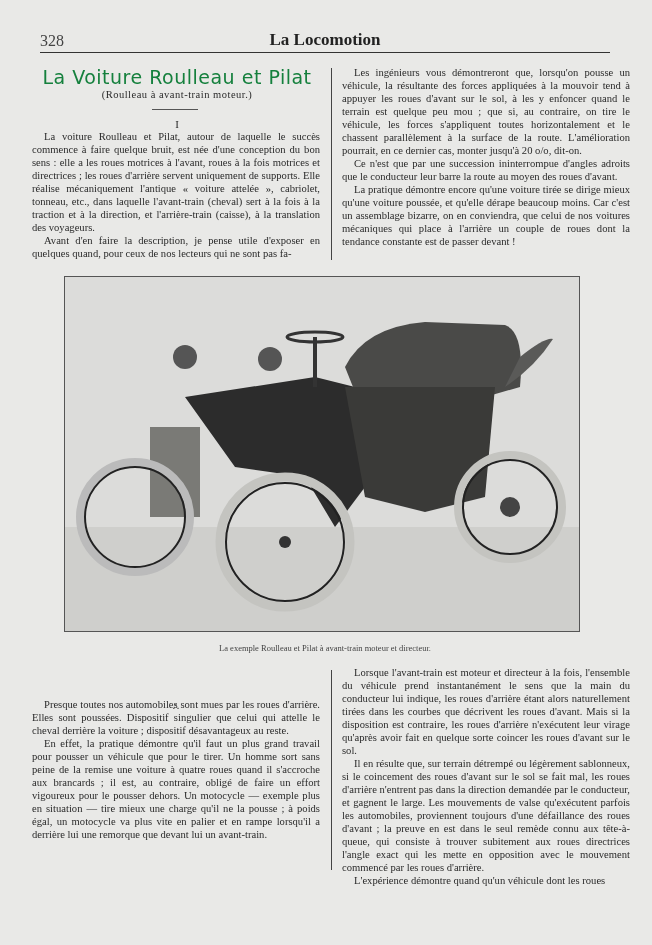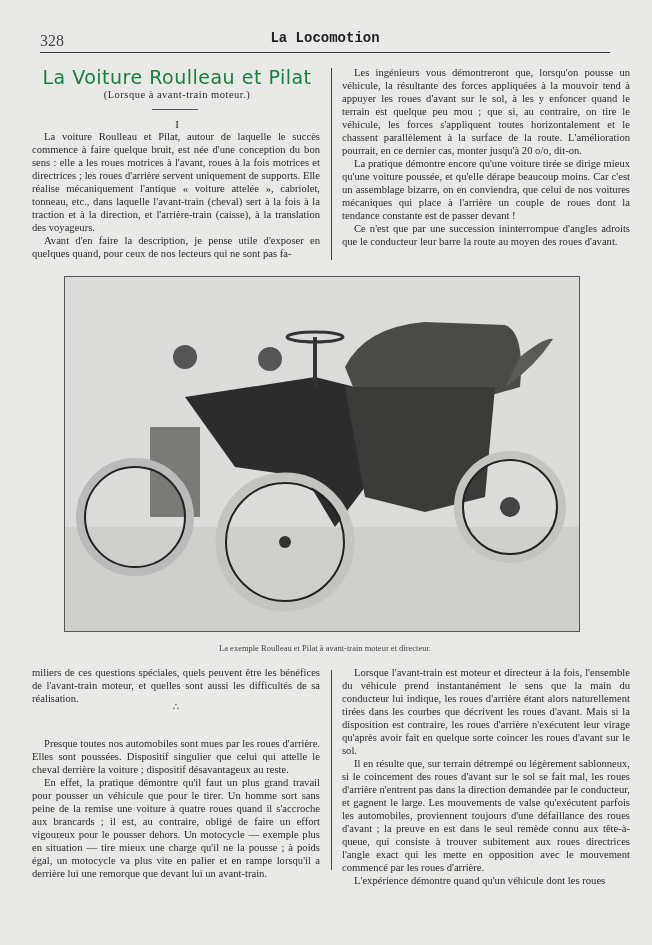--- a/index.html
+++ b/index.html
@@ -2,21 +2,21 @@
 <html><head>
 <meta charset="utf-8">
 <style>
   html, body { margin:0; padding:0; }
   body {
     width:652px; height:945px; background:#e9e9e7; position:relative; overflow:hidden;
     font-family:"Liberation Serif", serif; color:#2a2a2a;
   }
   .header { position:absolute; top:30px; left:40px; width:570px; height:20px; }
   .page-number { position:absolute; left:0; top:2px; font-size:16px; color:#444; }
-  .journal-title { position:absolute; left:0; right:0; text-align:center; top:0; font-family:Liberation Mono, monospace; font-weight:bold; font-size:14px; color:#222; }
+  .journal-title { position:absolute; left:0; right:0; text-align:center; top:0; font-family:Liberation Serif, serif; font-weight:bold; font-size:17px; color:#222; }
   .header-rule { position:absolute; top:52px; left:40px; width:570px; height:1px; background:#333; }
   .col { position:absolute; font-size:10.6px; line-height:13px; text-align:justify; }
   .col p { margin:0; text-indent:12px; }
   .col p.noindent { text-indent:0; }
   #col-left-top { left:32px; top:130px; width:288px; }
   #col-right-top { left:342px; top:66px; width:288px; }
   #col-left-bottom { left:32px; top:666px; width:288px; }
   #col-right-bottom { left:342px; top:666px; width:288px; }
   .article-title { position:absolute; left:32px; top:66px; width:290px; text-align:center; font-family:"DejaVu Sans", sans-serif; font-weight:normal; font-size:19px; letter-spacing:0.5px; color:#15803d; }
   .article-subtitle { position:absolute; left:32px; top:89px; width:290px; text-align:center; font-size:10.5px; letter-spacing:0.5px; }
@@ -32,35 +32,35 @@
 </head>
 <body>
 
 <div class="header">
   <span class="page-number">328</span>
   <div class="journal-title">La Locomotion</div>
 </div>
 <div class="header-rule"></div>
 
 <div class="article-title">La Voiture Roulleau et Pilat</div>
-<div class="article-subtitle">(Lorsque à avant-train moteur.)</div>
+<div class="article-subtitle">(Roulleau à avant-train moteur.)</div>
 <div class="title-rule"></div>
 <div class="section-numeral">I</div>
 
 <div class="col" id="col-left-top">
   <p>La voiture Roulleau et Pilat, autour de laquelle le succès commence à faire quelque bruit, est née d'une conception du bon sens : elle a les roues motrices à l'avant, roues à la fois motrices et directrices ; les roues d'arrière servent uniquement de supports. Elle réalise mécaniquement l'antique « voiture attelée », cabriolet, tonneau, etc., dans laquelle l'avant-train (cheval) sert à la fois à la traction et à la direction, et l'arrière-train (caisse), à la translation des voyageurs.</p>
   <p>Avant d'en faire la description, je pense utile d'exposer en quelques quand, pour ceux de nos lecteurs qui ne sont pas fa-</p>
 </div>
 
 <div class="col-divider" id="div-top"></div>
 
 <div class="col" id="col-right-top">
   <p>Les ingénieurs vous démontreront que, lorsqu'on pousse un véhicule, la résultante des forces appliquées à la mouvoir tend à appuyer les roues d'avant sur le sol, à les y enfoncer quand le terrain est quelque peu mou ; que si, au contraire, on tire le véhicule, les forces s'appliquent toutes horizontalement et le chassent parallèlement à la surface de la route. L'amélioration pourrait, en ce dernier cas, monter jusqu'à 20 o/o, dit-on.</p>
+  <p>Ce n'est que par une succession ininterrompue d'angles adroits que le conducteur leur barre la route au moyen des roues d'avant.</p>
   <p>La pratique démontre encore qu'une voiture tirée se dirige mieux qu'une voiture poussée, et qu'elle dérape beaucoup moins. Car c'est un assemblage bizarre, on en conviendra, que celui de nos voitures mécaniques qui place à l'arrière un couple de roues dont la tendance constante est de passer devant !</p>
-  <p>Ce n'est que par une succession ininterrompue d'angles adroits que le conducteur leur barre la route au moyen des roues d'avant.</p>
 </div>
 
 <div class="figure">
   <svg width="514" height="354" viewBox="0 0 514 354">
     <rect x="0" y="0" width="514" height="250" fill="#dcdcda"></rect>
     <rect x="0" y="250" width="514" height="104" fill="#cfcfcc"></rect>
 
     <path d="M120 120 L250 100 L290 110 L300 210 L270 250 L240 200 L170 190 Z" fill="#2c2c2c"></path>
     <path d="M280 90 Q300 50 360 45 L440 48 Q460 55 455 110 L420 120 L290 115 Z" fill="#4a4a48"></path>
     <path d="M280 110 L430 110 L420 220 L360 235 L300 220 Z" fill="#3a3a38"></path>
@@ -86,21 +86,20 @@
     <g>
       <circle cx="445" cy="230" r="52" fill="none" stroke="#c4c4c0" stroke-width="8"></circle>
       <circle cx="445" cy="230" r="47" fill="none" stroke="#222" stroke-width="2"></circle>
       <circle cx="445" cy="230" r="10" fill="#444"></circle>
     </g>
   </svg>
 </div>
 <div class="caption">La exemple Roulleau et Pilat à avant-train moteur et directeur.</div>
 
 <div class="col" id="col-left-bottom">
-  <p class="noindent">miliers de ces questions spéciales, quels peuvent être les bénéfices de l'avant-train moteur, et quelles sont aussi les difficultés de sa réalisation.</p>
   <div style="height:32px"></div>
   <p>Presque toutes nos automobiles sont mues par les roues d'arrière. Elles sont poussées. Dispositif singulier que celui qui attelle le cheval derrière la voiture ; dispositif désavantageux au reste.</p>
   <p>En effet, la pratique démontre qu'il faut un plus grand travail pour pousser un véhicule que pour le tirer. Un homme sort sans peine de la remise une voiture à quatre roues quand il s'accroche aux brancards ; il est, au contraire, obligé de faire un effort vigoureux pour le pousser dehors. Un motocycle — exemple plus en situation — tire mieux une charge qu'il ne la pousse ; à poids égal, un motocycle va plus vite en palier et en rampe lorsqu'il a derrière lui une remorque que devant lui un avant-train.</p>
 </div>
 <div class="asterism">∴</div>
 
 <div class="col-divider" id="div-bottom"></div>
 
 <div class="col" id="col-right-bottom">
   <p>Lorsque l'avant-train est moteur et directeur à la fois, l'ensemble du véhicule prend instantanément le sens que la main du conducteur lui indique, les roues d'arrière étant alors naturellement tirées dans les courbes que décrivent les roues d'avant. Mais si la disposition est contraire, les roues d'arrière n'exécutent leur virage qu'après avoir fait en quelque sorte coincer les roues d'avant sur le sol.</p>

